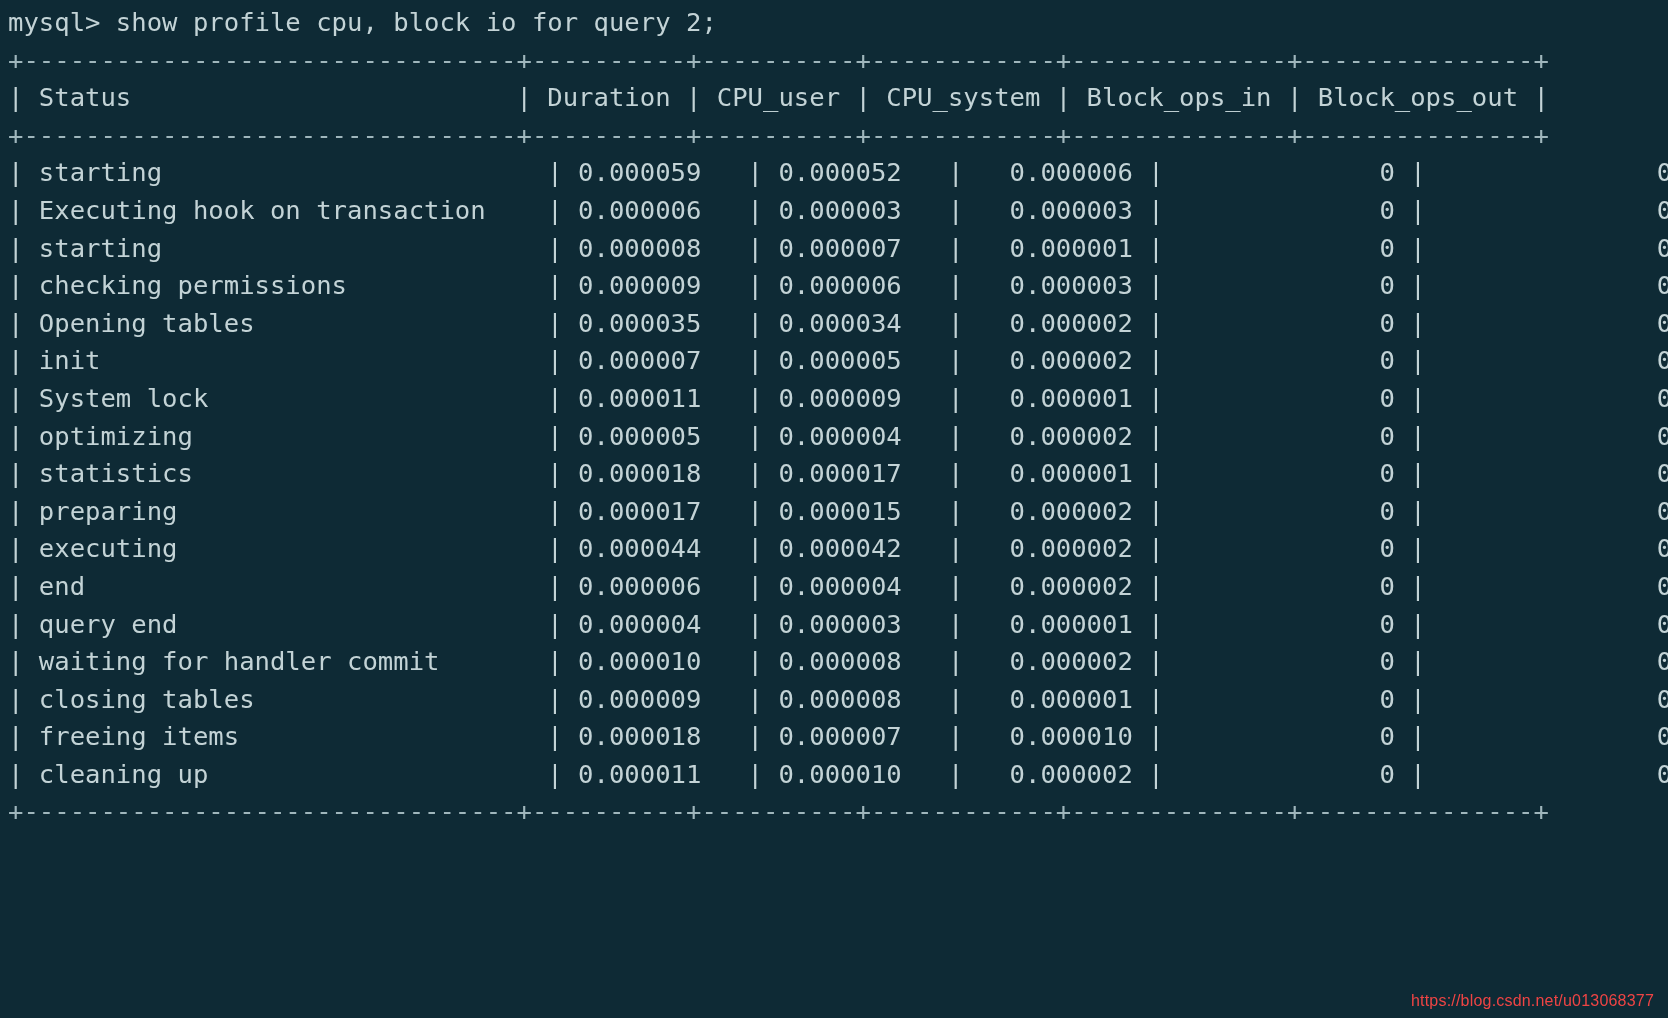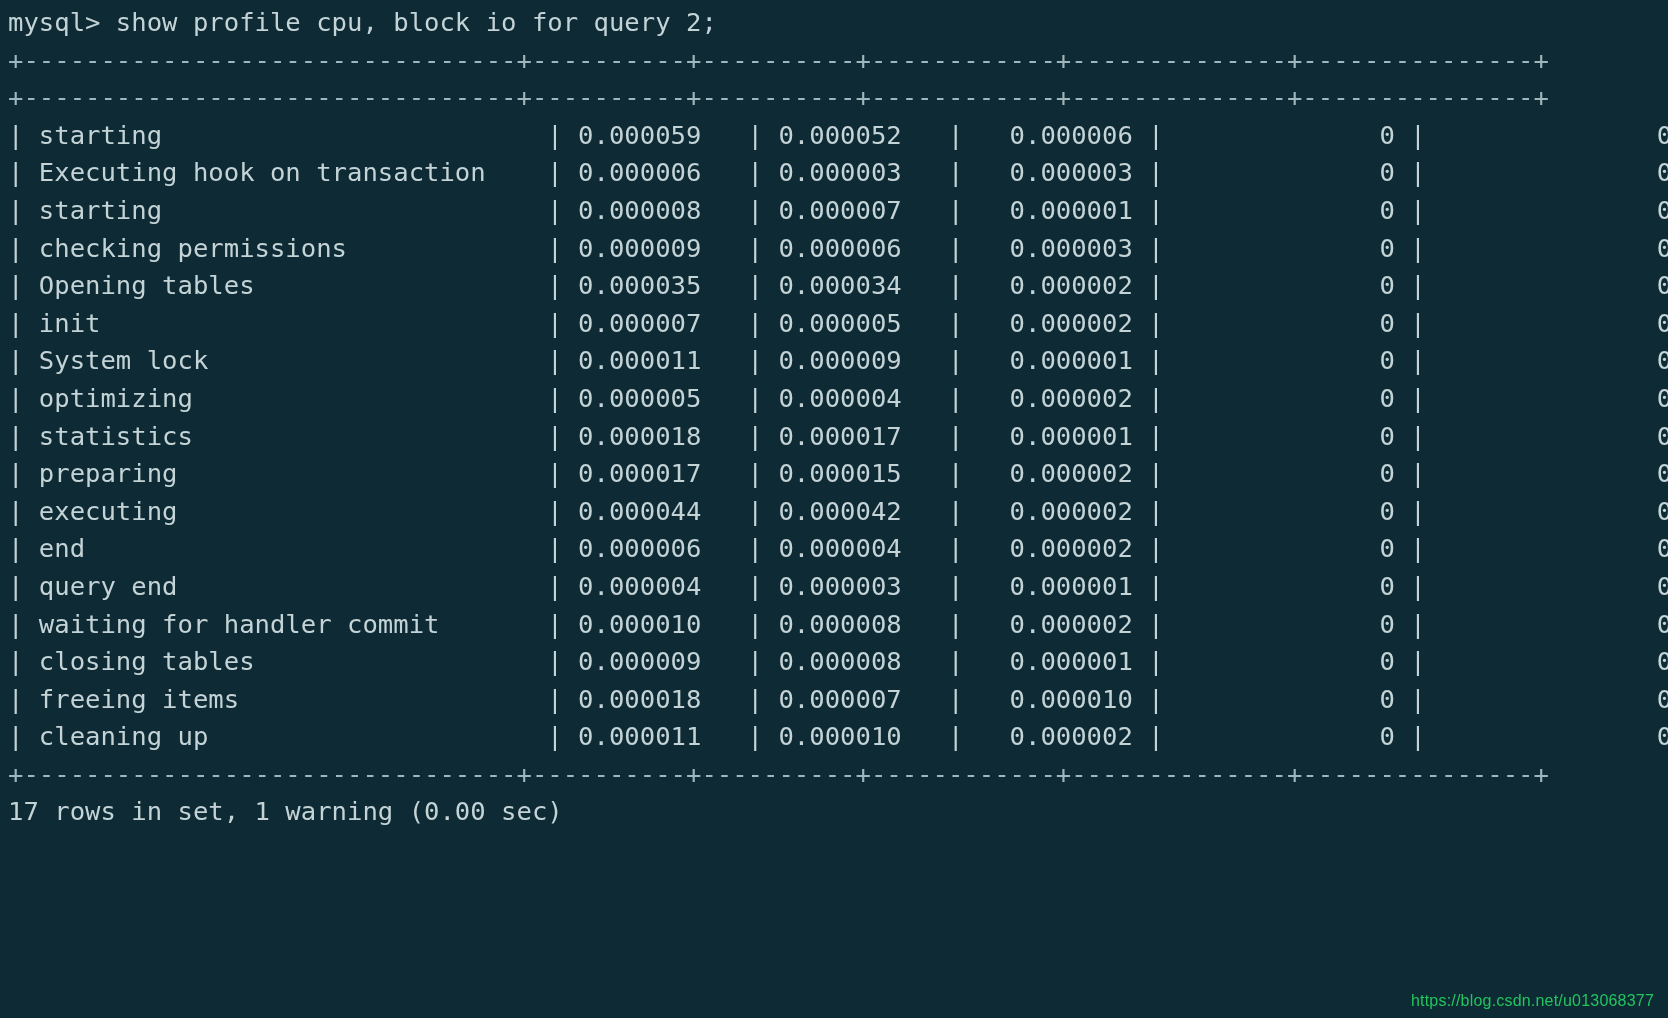--- a/index.html
+++ b/index.html
@@ -44,34 +44,35 @@
     height: 29px;
     background: #E8762C;
     vertical-align: -5px;
   }
   #watermark {
     position: absolute;
     right: 14px;
     bottom: 8px;
     font-family: "Liberation Sans", sans-serif;
     font-size: 16px;
-    color: #22c55e;
+    color: #ef4444;
     letter-spacing: 0.2px;
     white-space: pre;
   }
 </style>
 </head>
 <body>
 
 <div id="terminal">
 
   <div class="line">mysql&gt; show profile cpu, block io for query 2;</div>
 
   <div class="line rule">+--------------------------------+----------+----------+------------+--------------+---------------+</div>
 
+  <div class="line">| Status                         | Duration | CPU_user | CPU_system | Block_ops_in | Block_ops_out |</div>
 
   <div class="line rule">+--------------------------------+----------+----------+------------+--------------+---------------+</div>
 
   <div id="table-body">
       <div class="line">| starting                         | 0.000059   | 0.000052   |   0.000006 |              0 |               0 |</div>
       <div class="line">| Executing hook on transaction    | 0.000006   | 0.000003   |   0.000003 |              0 |               0 |</div>
       <div class="line">| starting                         | 0.000008   | 0.000007   |   0.000001 |              0 |               0 |</div>
       <div class="line">| checking permissions             | 0.000009   | 0.000006   |   0.000003 |              0 |               0 |</div>
       <div class="line">| Opening tables                   | 0.000035   | 0.000034   |   0.000002 |              0 |               0 |</div>
       <div class="line">| init                             | 0.000007   | 0.000005   |   0.000002 |              0 |               0 |</div>
@@ -83,20 +84,19 @@
       <div class="line">| end                              | 0.000006   | 0.000004   |   0.000002 |              0 |               0 |</div>
       <div class="line">| query end                        | 0.000004   | 0.000003   |   0.000001 |              0 |               0 |</div>
       <div class="line">| waiting for handler commit       | 0.000010   | 0.000008   |   0.000002 |              0 |               0 |</div>
       <div class="line">| closing tables                   | 0.000009   | 0.000008   |   0.000001 |              0 |               0 |</div>
       <div class="line">| freeing items                    | 0.000018   | 0.000007   |   0.000010 |              0 |               0 |</div>
       <div class="line">| cleaning up                      | 0.000011   | 0.000010   |   0.000002 |              0 |               0 |</div>
     </div>
 
   <div class="line rule">+--------------------------------+----------+----------+------------+--------------+---------------+</div>
 
-  <div class="line">17 rows in set, 1 warning (0.00 sec)</div>
 
   <div class="line blank"></div>
 
 
   <div id="watermark">https://blog.csdn.net/u013068377</div>
 
 </div>
 
 </body></html>

